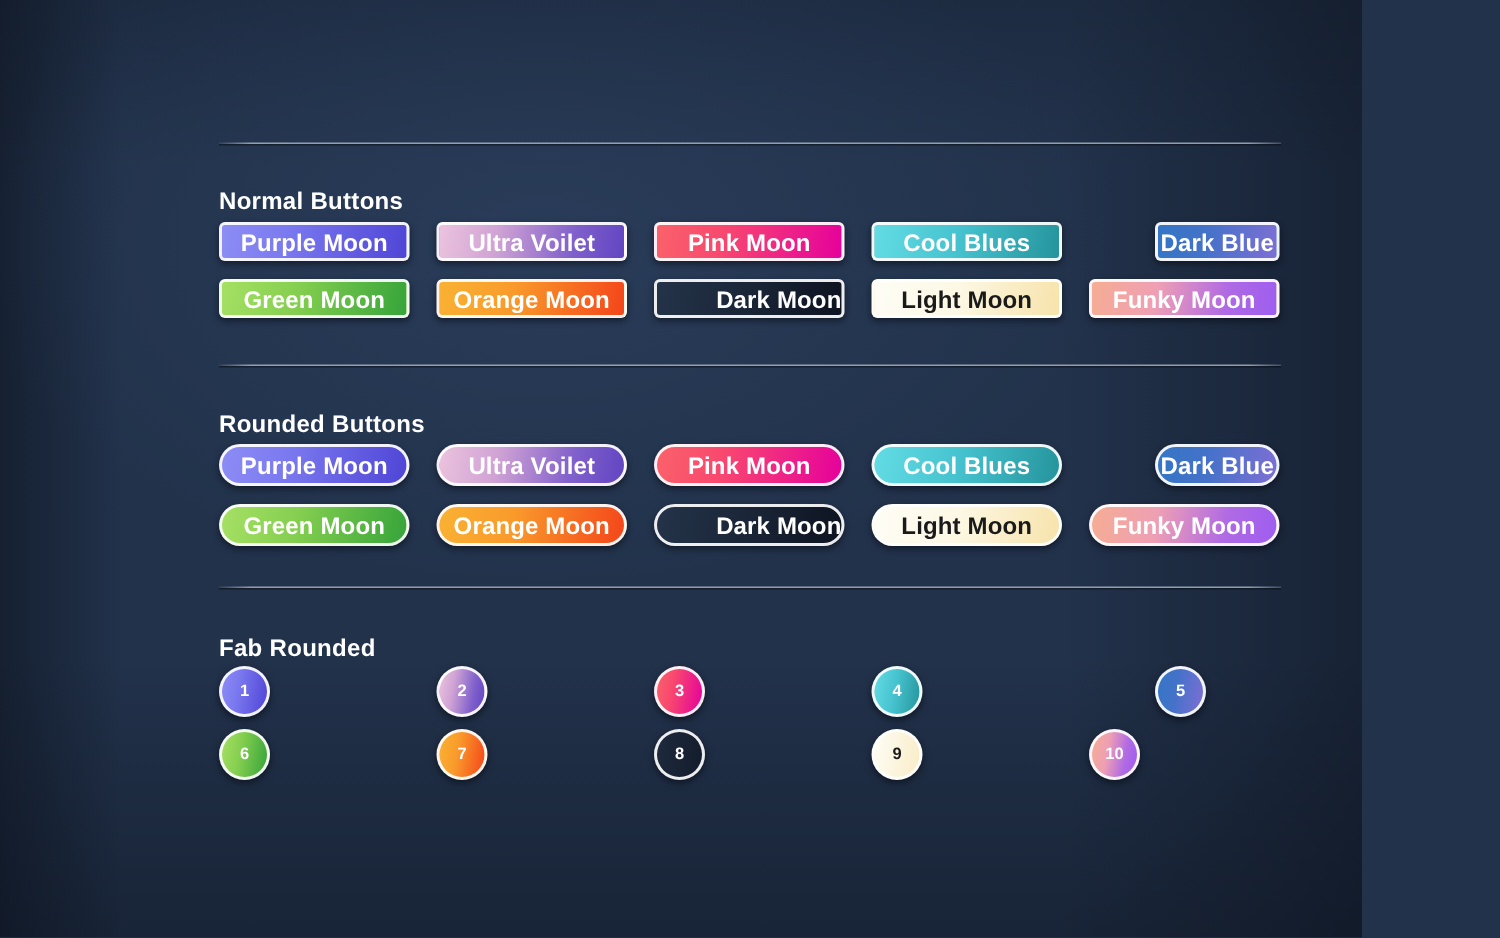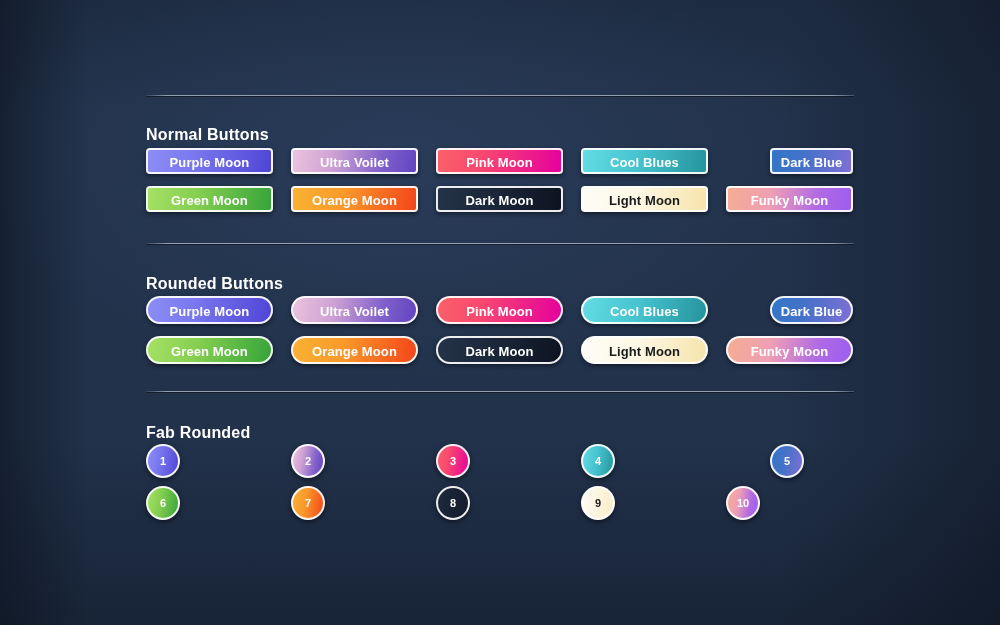--- a/index.html
+++ b/index.html
@@ -2,21 +2,21 @@
 <html><head>
 <meta charset="utf-8">
 <style>
   html,body{margin:0;padding:0;}
   body{
     width:1000px;height:625px;overflow:hidden;
     font-family:"Liberation Sans","DejaVu Sans",sans-serif;
     background:#22324b;
   }
   #stage{
-    position:relative;width:1000px;height:625px;
+    position:relative;width:908px;height:625px;
     background:
       linear-gradient(115deg,
         #18273d 0%,
         #223250 14%,
         #243651 34%,
         #21304a 52%,
         #1b2840 72%,
         #1620333 86%,
         #141d2e 100%);
     overflow:hidden;
@@ -50,21 +50,21 @@
   .t2{top:275px;}
   .t3{top:424px;}
 
   .grid{position:absolute;left:0;width:708px;display:grid;grid-template-columns:repeat(5,127px);column-gap:18px;row-gap:12px;}
   .g1{top:148px;}
   .g2{top:296px;}
   .gfab{top:444px;display:grid;grid-template-columns:repeat(5,127px);column-gap:18px;row-gap:8px;}
 
   .btn{
     height:26px;line-height:26px;text-align:center;
-    font-size:13px;font-weight:bold;color:#ffffff;
+    font-size:16px;font-weight:bold;color:#ffffff;
     border:2px solid rgba(255,255,255,0.92);
     border-radius:4px;
     box-sizing:border-box;
     white-space:nowrap;overflow:hidden;
     box-shadow:0 2px 4px rgba(5,9,16,0.55);
     letter-spacing:0.1px;
     cursor:pointer;
   }
   .btn.round{border-radius:14px;height:28px;line-height:28px;}
 
@@ -79,21 +79,21 @@
   }
 
   
   .th-purple {background:linear-gradient(100deg,#8d8df5 0%,#7b79ef 35%,#4f45d6 100%);}
   .th-ultra  {background:linear-gradient(100deg,#ecc3de 0%,#cfa2d4 32%,#8060cb 72%,#6145c2 100%);}
   .th-pink   {background:linear-gradient(100deg,#fa626a 0%,#f8486f 35%,#e5009c 100%);}
   .th-cool   {background:linear-gradient(100deg,#63dce4 0%,#46c3cf 45%,#25949c 100%);}
   .th-dblue  {background:linear-gradient(100deg,#3476c6 0%,#4472c9 40%,#7e6fd4 100%);margin-left:44px;}
   .th-green  {background:linear-gradient(100deg,#a5e063 0%,#85cf50 40%,#36a43a 100%);}
   .th-orange {background:linear-gradient(100deg,#f9b233 0%,#f99a2b 40%,#f4451a 100%);}
-  .th-dark   {background:linear-gradient(100deg,#243349 0%,#1b2739 45%,#0d1320 100%);}
+  .th-dark   {background:linear-gradient(100deg,#243349 0%,#1b2739 45%,#0d1320 100%);text-align:right;}
   .th-light  {background:linear-gradient(100deg,#fefdf6 0%,#fdf8e4 45%,#f7e3ab 100%);color:#1a1a1a;}
   .th-funky  {background:linear-gradient(100deg,#f6ad93 0%,#ee9fb4 35%,#b06ae4 72%,#9d5df0 100%);}
   .th-fabdark{background:linear-gradient(100deg,#1d2a3d 0%,#141c2c 100%);}
   .th-fablight{background:linear-gradient(100deg,#fefdf6 0%,#f9ecc6 100%);color:#1a1a1a;}
 </style>
 </head>
 <body>
 
 <div id="stage">
   <div class="content">

